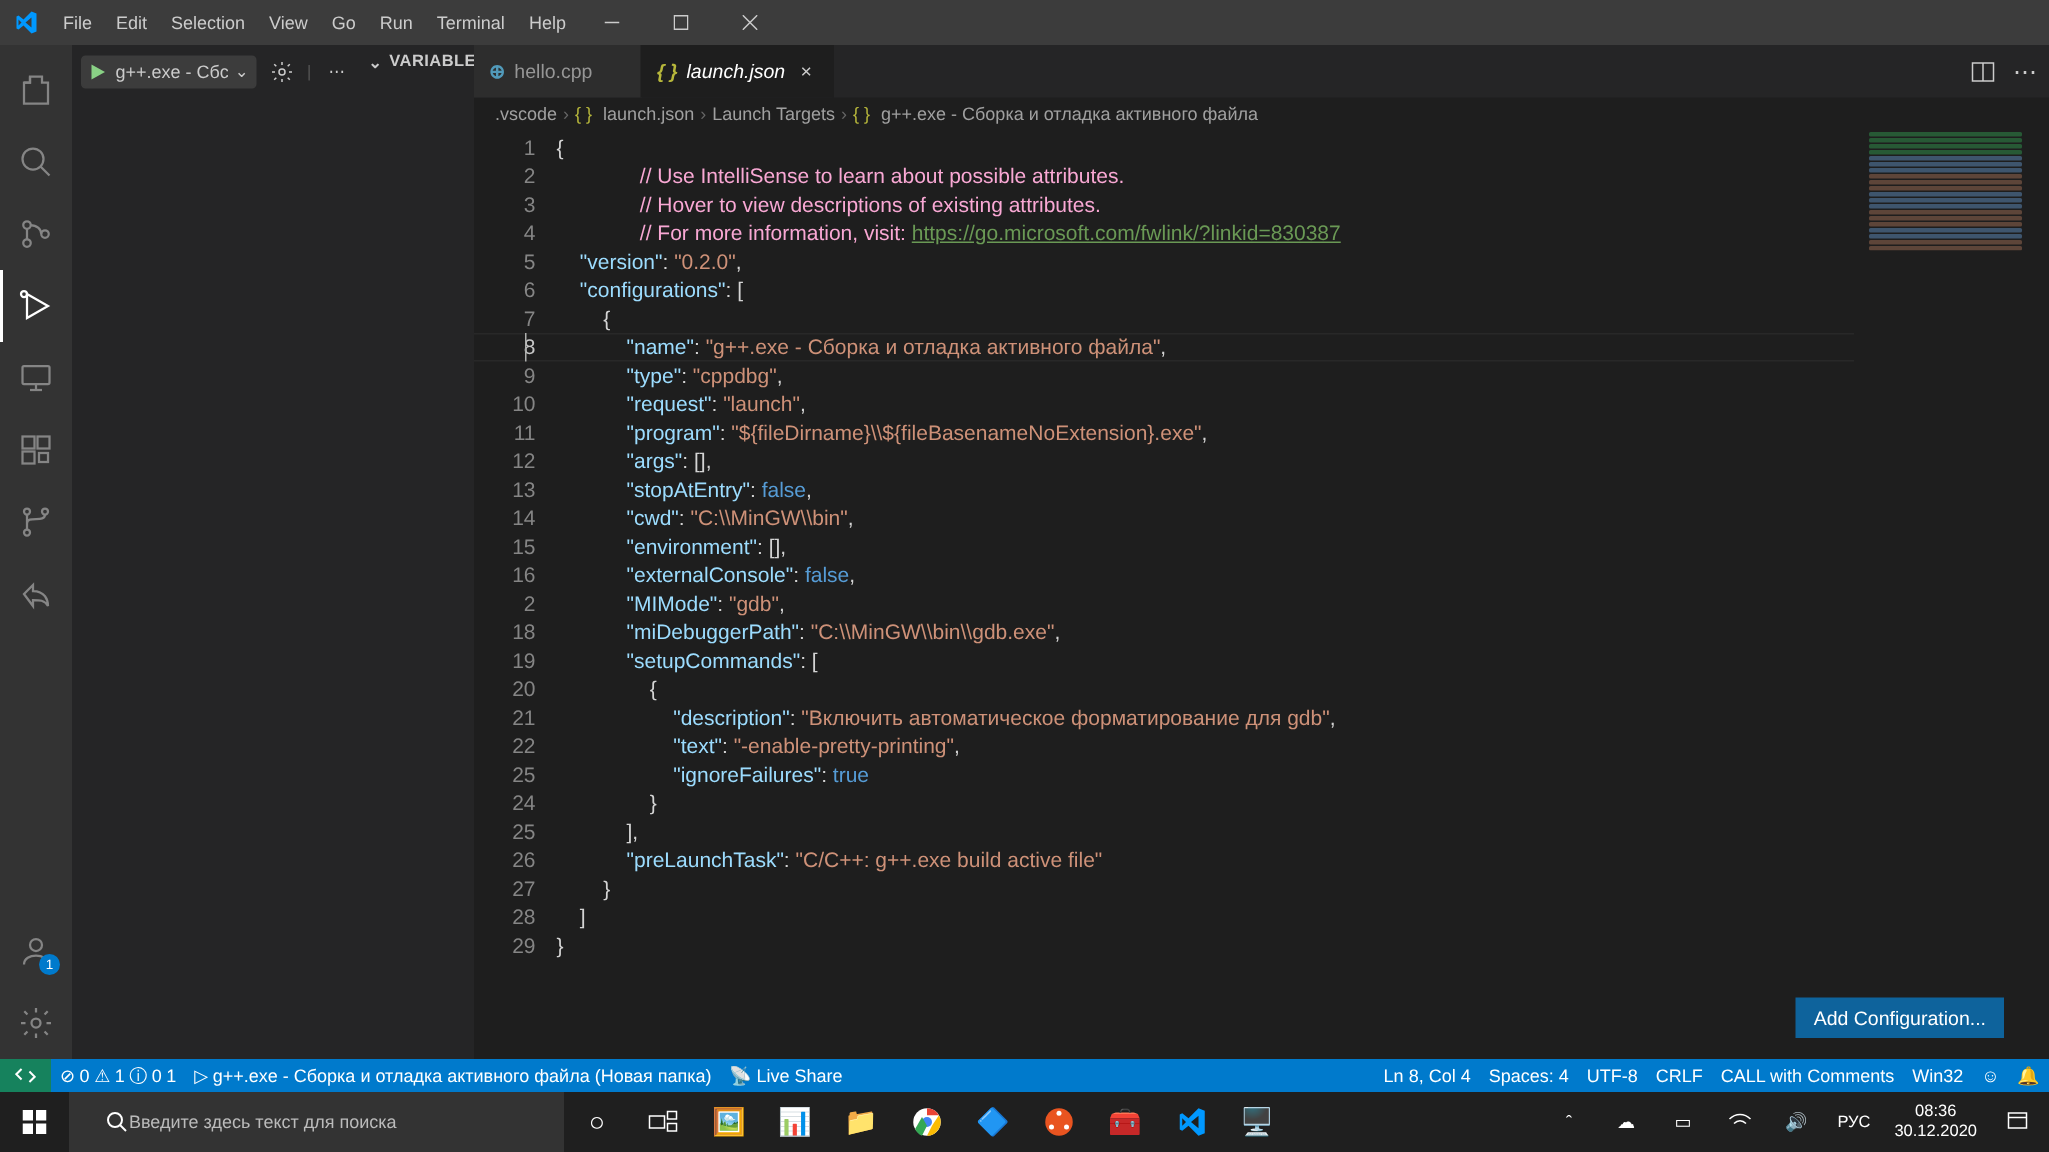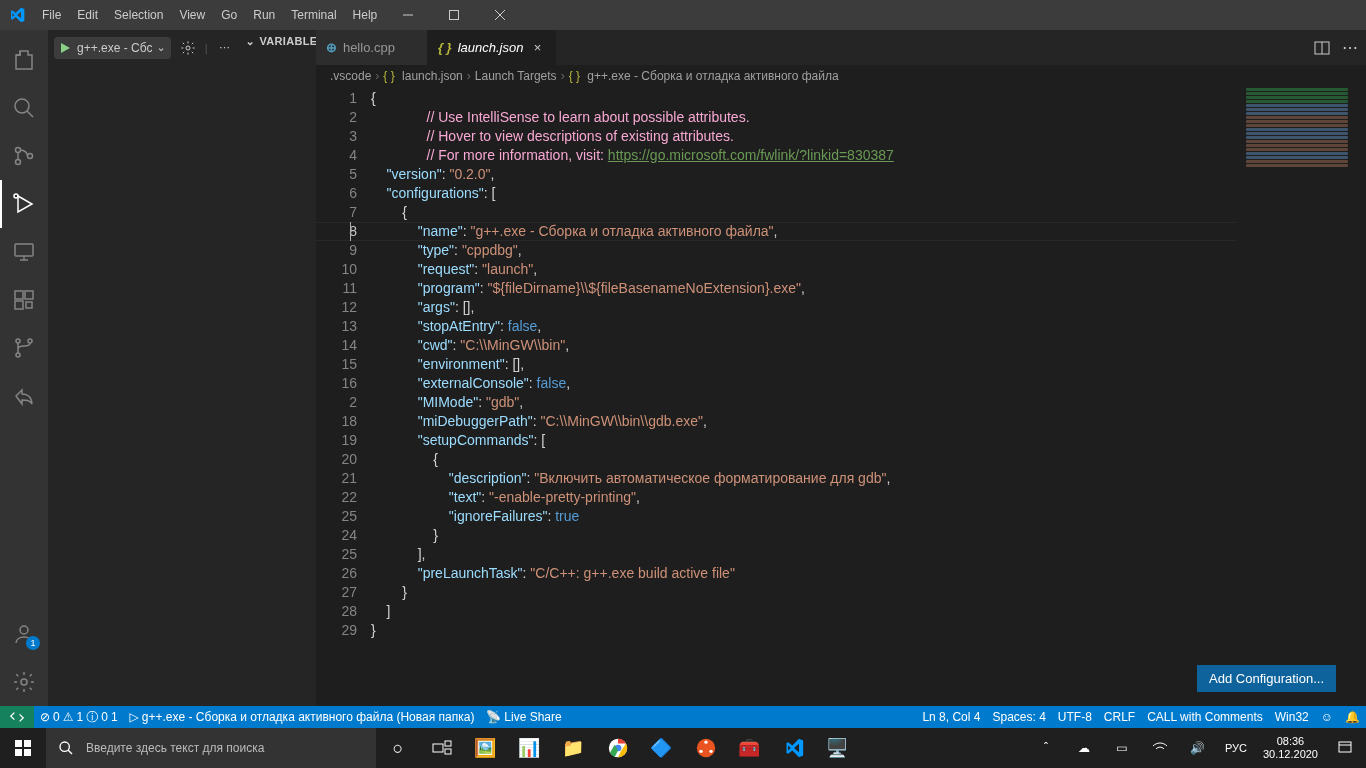--- a/index.html
+++ b/index.html
@@ -76,21 +76,21 @@
 
 
 .statusbar { height: 22px; background: #007acc; color: #fff; display: flex; align-items: center; font-size: 12px; }
 .statusbar .remote { width: 34px; height: 22px; background: #16825d; display: flex; justify-content: center; align-items: center; }
 .statusbar .item { padding: 0 6px; display: flex; align-items: center; gap: 3px; }
 .statusbar .spacer { flex: 1; }
 
 
 .taskbar { height: 40px; background: #1f1f1f; display: flex; align-items: center; color: #fff; font-size: 12px; }
 .taskbar .start { width: 46px; height: 40px; display: flex; justify-content: center; align-items: center; }
-.taskbar .search { flex: 0 0 330px; height: 40px; background: #333; display: flex; align-items: center; padding-left: 12px; color: #bbb; gap: 12px; }
+.taskbar .search { flex: 0 0 330px; height: 40px; background: #333; display: flex; align-items: center; padding-left: 24px; color: #bbb; gap: 0; }
 .taskbar .tbico { width: 44px; height: 40px; display: flex; justify-content: center; align-items: center; font-size: 18px; }
 .taskbar .tray { margin-left: auto; display: flex; align-items: center; padding-right: 4px; gap: 4px; }
 .taskbar .clock { text-align: center; font-size: 11px; line-height: 13px; padding: 0 6px; }
 .taskbar .chip { width: 34px; display: flex; justify-content: center; align-items: center; height: 40px; }
 
 svg { display: block; }
 </style>
 </head>
 <body>
 

